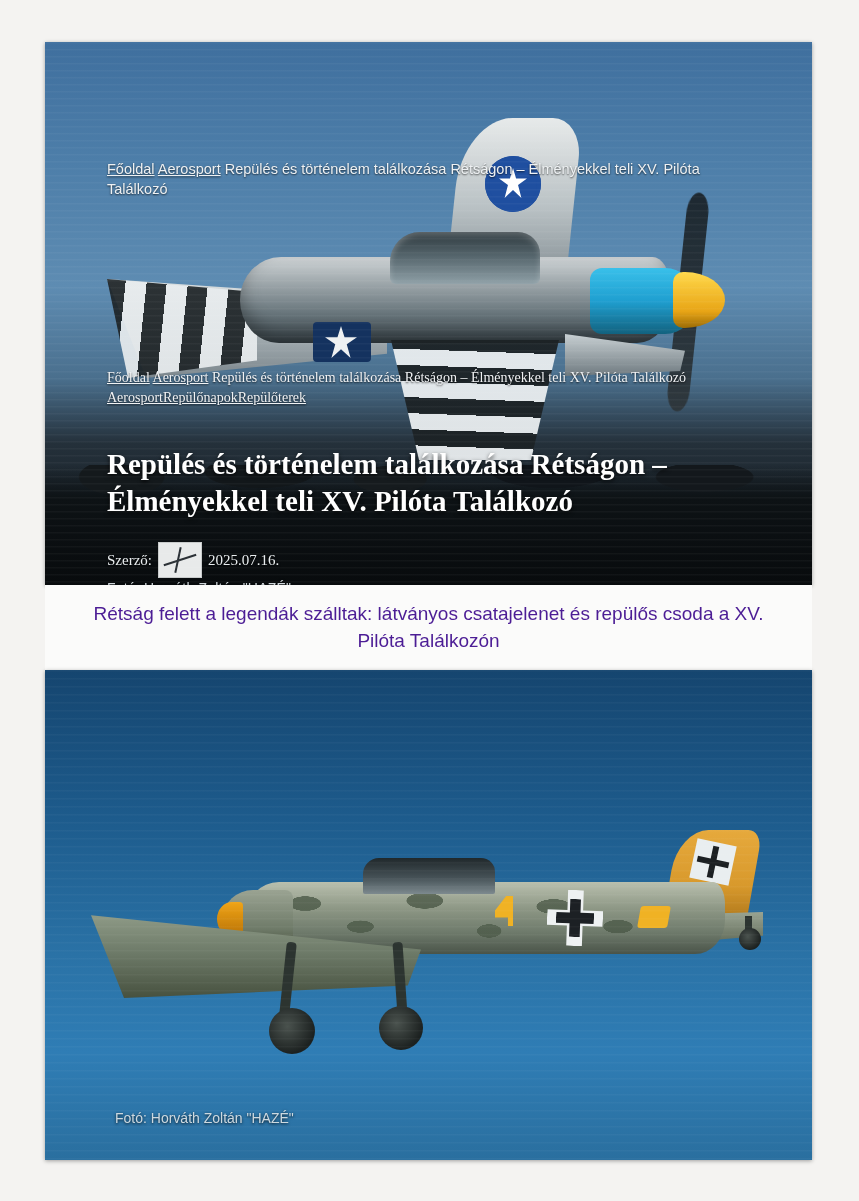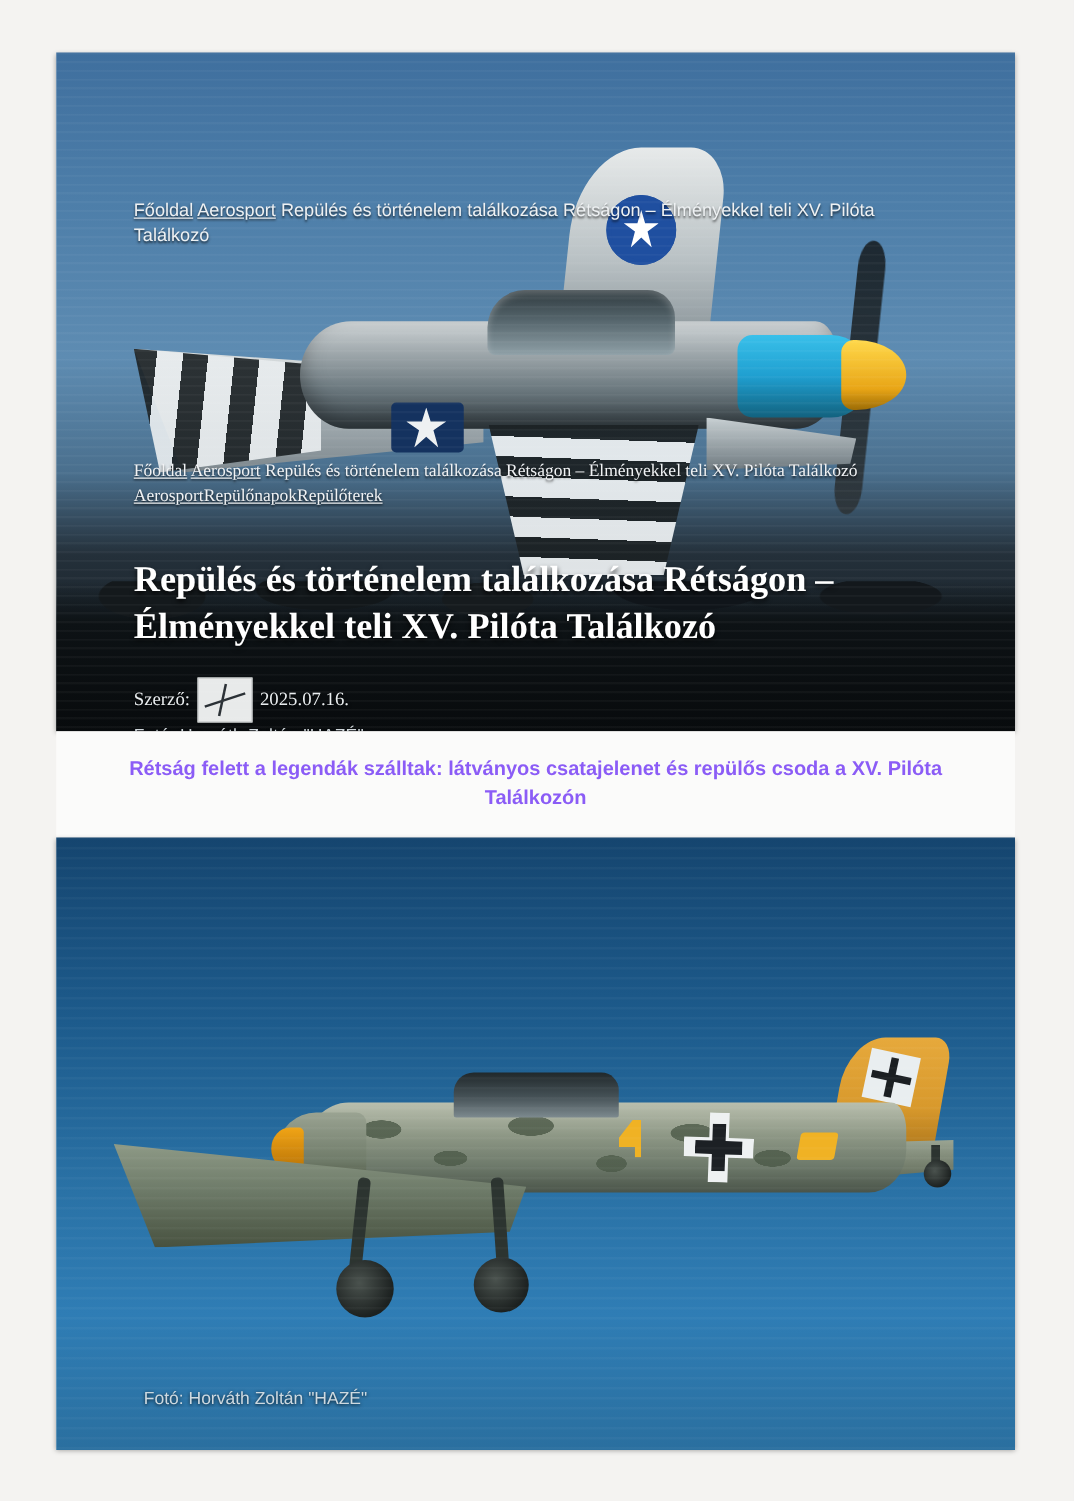--- a/index.html
+++ b/index.html
@@ -165,21 +165,21 @@
   
   .caption {
     position:absolute; left:45px; top:585px; width:767px; height:85px;
     background:#fbfbfa;
     display:flex; align-items:center; justify-content:center;
     text-align:center;
     padding: 0 34px;
     box-sizing:border-box;
   }
   .caption-text {
-    font-size:16px; font-weight:bold; color:#8b5cf6; line-height:1.42;
+    font-size:19px; font-weight:normal; color:#4c1d95; line-height:1.42;
   }
   
   .photo-bottom {
     position:absolute; left:45px; top:670px; width:767px; height:490px;
     overflow:hidden;
     background: linear-gradient(180deg,#15456f 0%, #1d5b8c 30%, #2a72a6 58%, #2f7db5 78%, #2a6f9f 100%);
     box-shadow: 0 1px 4px rgba(0,0,0,.35);
   }
   .photo-bottom::after {
     content:"";

